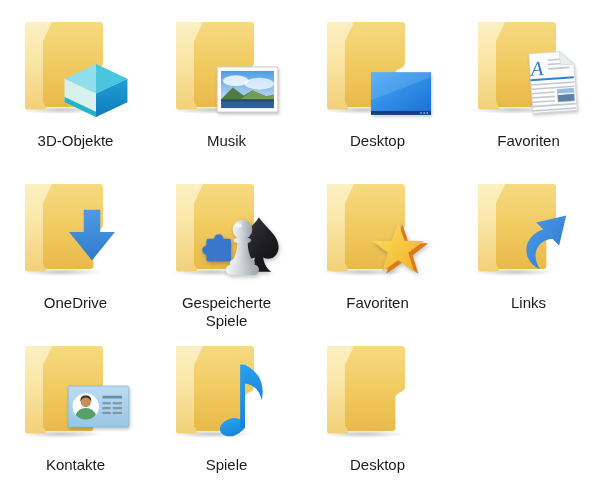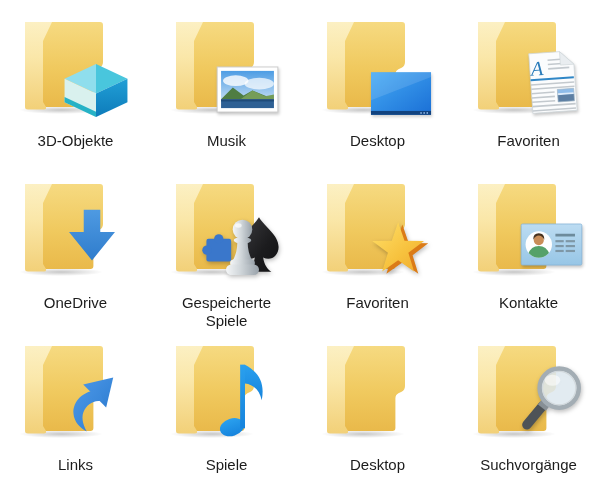--- a/index.html
+++ b/index.html
@@ -246,20 +246,35 @@
     <div class="label">Favoriten</div>
   </div>
 
   <div class="tile">
     <div class="icon-box">
       <svg class="folder-svg" viewBox="0 0 96 96">
         <ellipse cx="46" cy="92" rx="42" ry="4" fill="url(#shadG)"></ellipse>
         <path d="M10 4 H85 Q88 4 88 7 V44 Q88 48 84.6 49.7 L81.4 51.3 Q78.4 52.9 78.4 56.5 V86 Q78.4 89 75.4 89 H10 Z" fill="url(#backG)"></path>
         <path d="M10 4 L37 4 L28 23 L28 84 L30.8 88.6 Q32 91.5 28.9 91.5 H13 Q10 91.5 10 89 Z" fill="url(#frontG)"></path>
       </svg>
+      <svg class="overlay ov-links" viewBox="0 0 60 64">
+        <polygon points="58,2 24,10 50,36" fill="url(#linkG)"></polygon>
+        <path d="M42 16 C 24 17 12 29 13 43 C 13.8 52 20 59 28 63 C 23 54 21.5 45.5 25.5 38.5 C 29.8 31 38 27.5 47 28.5 L42 16 Z" fill="url(#linkG)"></path>
+      </svg>
+    </div>
+    <div class="label">Links</div>
+  </div>
+
+  <div class="tile">
+    <div class="icon-box">
+      <svg class="folder-svg" viewBox="0 0 96 96">
+        <ellipse cx="46" cy="92" rx="42" ry="4" fill="url(#shadG)"></ellipse>
+        <path d="M10 4 H85 Q88 4 88 7 V44 Q88 48 84.6 49.7 L81.4 51.3 Q78.4 52.9 78.4 56.5 V86 Q78.4 89 75.4 89 H10 Z" fill="url(#backG)"></path>
+        <path d="M10 4 L37 4 L28 23 L28 84 L30.8 88.6 Q32 91.5 28.9 91.5 H13 Q10 91.5 10 89 Z" fill="url(#frontG)"></path>
+      </svg>
       <svg class="overlay ov-card" viewBox="0 0 64 46">
         <rect x="1" y="1" width="62" height="42" rx="1.5" fill="url(#cardG)" stroke="#85b5d8" stroke-width=".8"></rect>
         <circle cx="19" cy="22" r="13.5" fill="#fdfeff"></circle>
         <g clip-path="url(#cardClip)">
           <circle cx="19" cy="17.5" r="5.2" fill="#c98d58"></circle>
           <path d="M13.3 17 Q13.3 10.5 19 10.5 Q24.7 10.5 24.7 17 Q22 12.8 19 12.8 Q16 12.8 13.3 17 Z" fill="#47321f"></path>
           <path d="M8 32 Q11 23.5 19 23.5 Q27 23.5 30 32 L30 36 L8 36 Z" fill="#55a169"></path>
         </g>
         <rect x="36" y="11" width="20" height="2.8" fill="#6d8b9c"></rect>
         <rect x="36" y="17.5" width="8.5" height="2.2" fill="#7e97a6"></rect>
@@ -273,66 +288,34 @@
     <div class="label">Kontakte</div>
   </div>
 
   <div class="tile">
     <div class="icon-box">
       <svg class="folder-svg" viewBox="0 0 96 96">
         <ellipse cx="46" cy="92" rx="42" ry="4" fill="url(#shadG)"></ellipse>
         <path d="M10 4 H85 Q88 4 88 7 V44 Q88 48 84.6 49.7 L81.4 51.3 Q78.4 52.9 78.4 56.5 V86 Q78.4 89 75.4 89 H10 Z" fill="url(#backG)"></path>
         <path d="M10 4 L37 4 L28 23 L28 84 L30.8 88.6 Q32 91.5 28.9 91.5 H13 Q10 91.5 10 89 Z" fill="url(#frontG)"></path>
       </svg>
-      <svg class="overlay ov-links" viewBox="0 0 60 64">
-        <polygon points="58,2 24,10 50,36" fill="url(#linkG)"></polygon>
-        <path d="M42 16 C 24 17 12 29 13 43 C 13.8 52 20 59 28 63 C 23 54 21.5 45.5 25.5 38.5 C 29.8 31 38 27.5 47 28.5 L42 16 Z" fill="url(#linkG)"></path>
-      </svg>
-    </div>
-    <div class="label">Links</div>
-  </div>
-
-  <div class="tile">
-    <div class="icon-box">
-      <svg class="folder-svg" viewBox="0 0 96 96">
-        <ellipse cx="46" cy="92" rx="42" ry="4" fill="url(#shadG)"></ellipse>
-        <path d="M10 4 H85 Q88 4 88 7 V44 Q88 48 84.6 49.7 L81.4 51.3 Q78.4 52.9 78.4 56.5 V86 Q78.4 89 75.4 89 H10 Z" fill="url(#backG)"></path>
-        <path d="M10 4 L37 4 L28 23 L28 84 L30.8 88.6 Q32 91.5 28.9 91.5 H13 Q10 91.5 10 89 Z" fill="url(#frontG)"></path>
-      </svg>
       <svg class="overlay ov-note" viewBox="0 0 50 76">
         <ellipse cx="13" cy="66" rx="11.5" ry="8" transform="rotate(-18 13 66)" fill="url(#noteG)"></ellipse>
         <rect x="20.5" y="8" width="4.5" height="59" fill="url(#noteG)"></rect>
         <path d="M25 8 C 36 14 44 23 40.5 41 C 38.5 31 32.5 26.5 25 25.5 Z" fill="url(#noteG)"></path>
       </svg>
     </div>
     <div class="label">Spiele</div>
   </div>
 
   <div class="tile">
     <div class="icon-box">
       <svg class="folder-svg" viewBox="0 0 96 96">
         <ellipse cx="46" cy="92" rx="42" ry="4" fill="url(#shadG)"></ellipse>
         <path d="M10 4 H85 Q88 4 88 7 V44 Q88 48 84.6 49.7 L81.4 51.3 Q78.4 52.9 78.4 56.5 V86 Q78.4 89 75.4 89 H10 Z" fill="url(#backG)"></path>
         <path d="M10 4 L37 4 L28 23 L28 84 L30.8 88.6 Q32 91.5 28.9 91.5 H13 Q10 91.5 10 89 Z" fill="url(#frontG)"></path>
       </svg>
     </div>
     <div class="label">Desktop</div>
   </div>
 
-  <div class="tile">
-    <div class="icon-box">
-      <svg class="folder-svg" viewBox="0 0 96 96">
-        <ellipse cx="46" cy="92" rx="42" ry="4" fill="url(#shadG)"></ellipse>
-        <path d="M10 4 H85 Q88 4 88 7 V44 Q88 48 84.6 49.7 L81.4 51.3 Q78.4 52.9 78.4 56.5 V86 Q78.4 89 75.4 89 H10 Z" fill="url(#backG)"></path>
-        <path d="M10 4 L37 4 L28 23 L28 84 L30.8 88.6 Q32 91.5 28.9 91.5 H13 Q10 91.5 10 89 Z" fill="url(#frontG)"></path>
-      </svg>
-      <svg class="overlay ov-mag" viewBox="0 0 62 66">
-        <line x1="22" y1="41" x2="8" y2="58" stroke="#4e5357" stroke-width="8.5" stroke-linecap="round"></line>
-        <line x1="25" y1="38" x2="21.5" y2="42.5" stroke="#878f95" stroke-width="9"></line>
-        <circle cx="37" cy="25" r="17.5" fill="#e6f2f9" fill-opacity=".82" stroke="#a3adb4" stroke-width="4.2"></circle>
-        <circle cx="37" cy="25" r="15" fill="none" stroke="#d2d9dd" stroke-width="1.2"></circle>
-        <ellipse cx="31" cy="18" rx="7" ry="5" fill="#ffffff" opacity=".55"></ellipse>
-      </svg>
-    </div>
-    <div class="label">Suchvorgänge</div>
-  </div>
 
 </div>
 
 </body></html>

